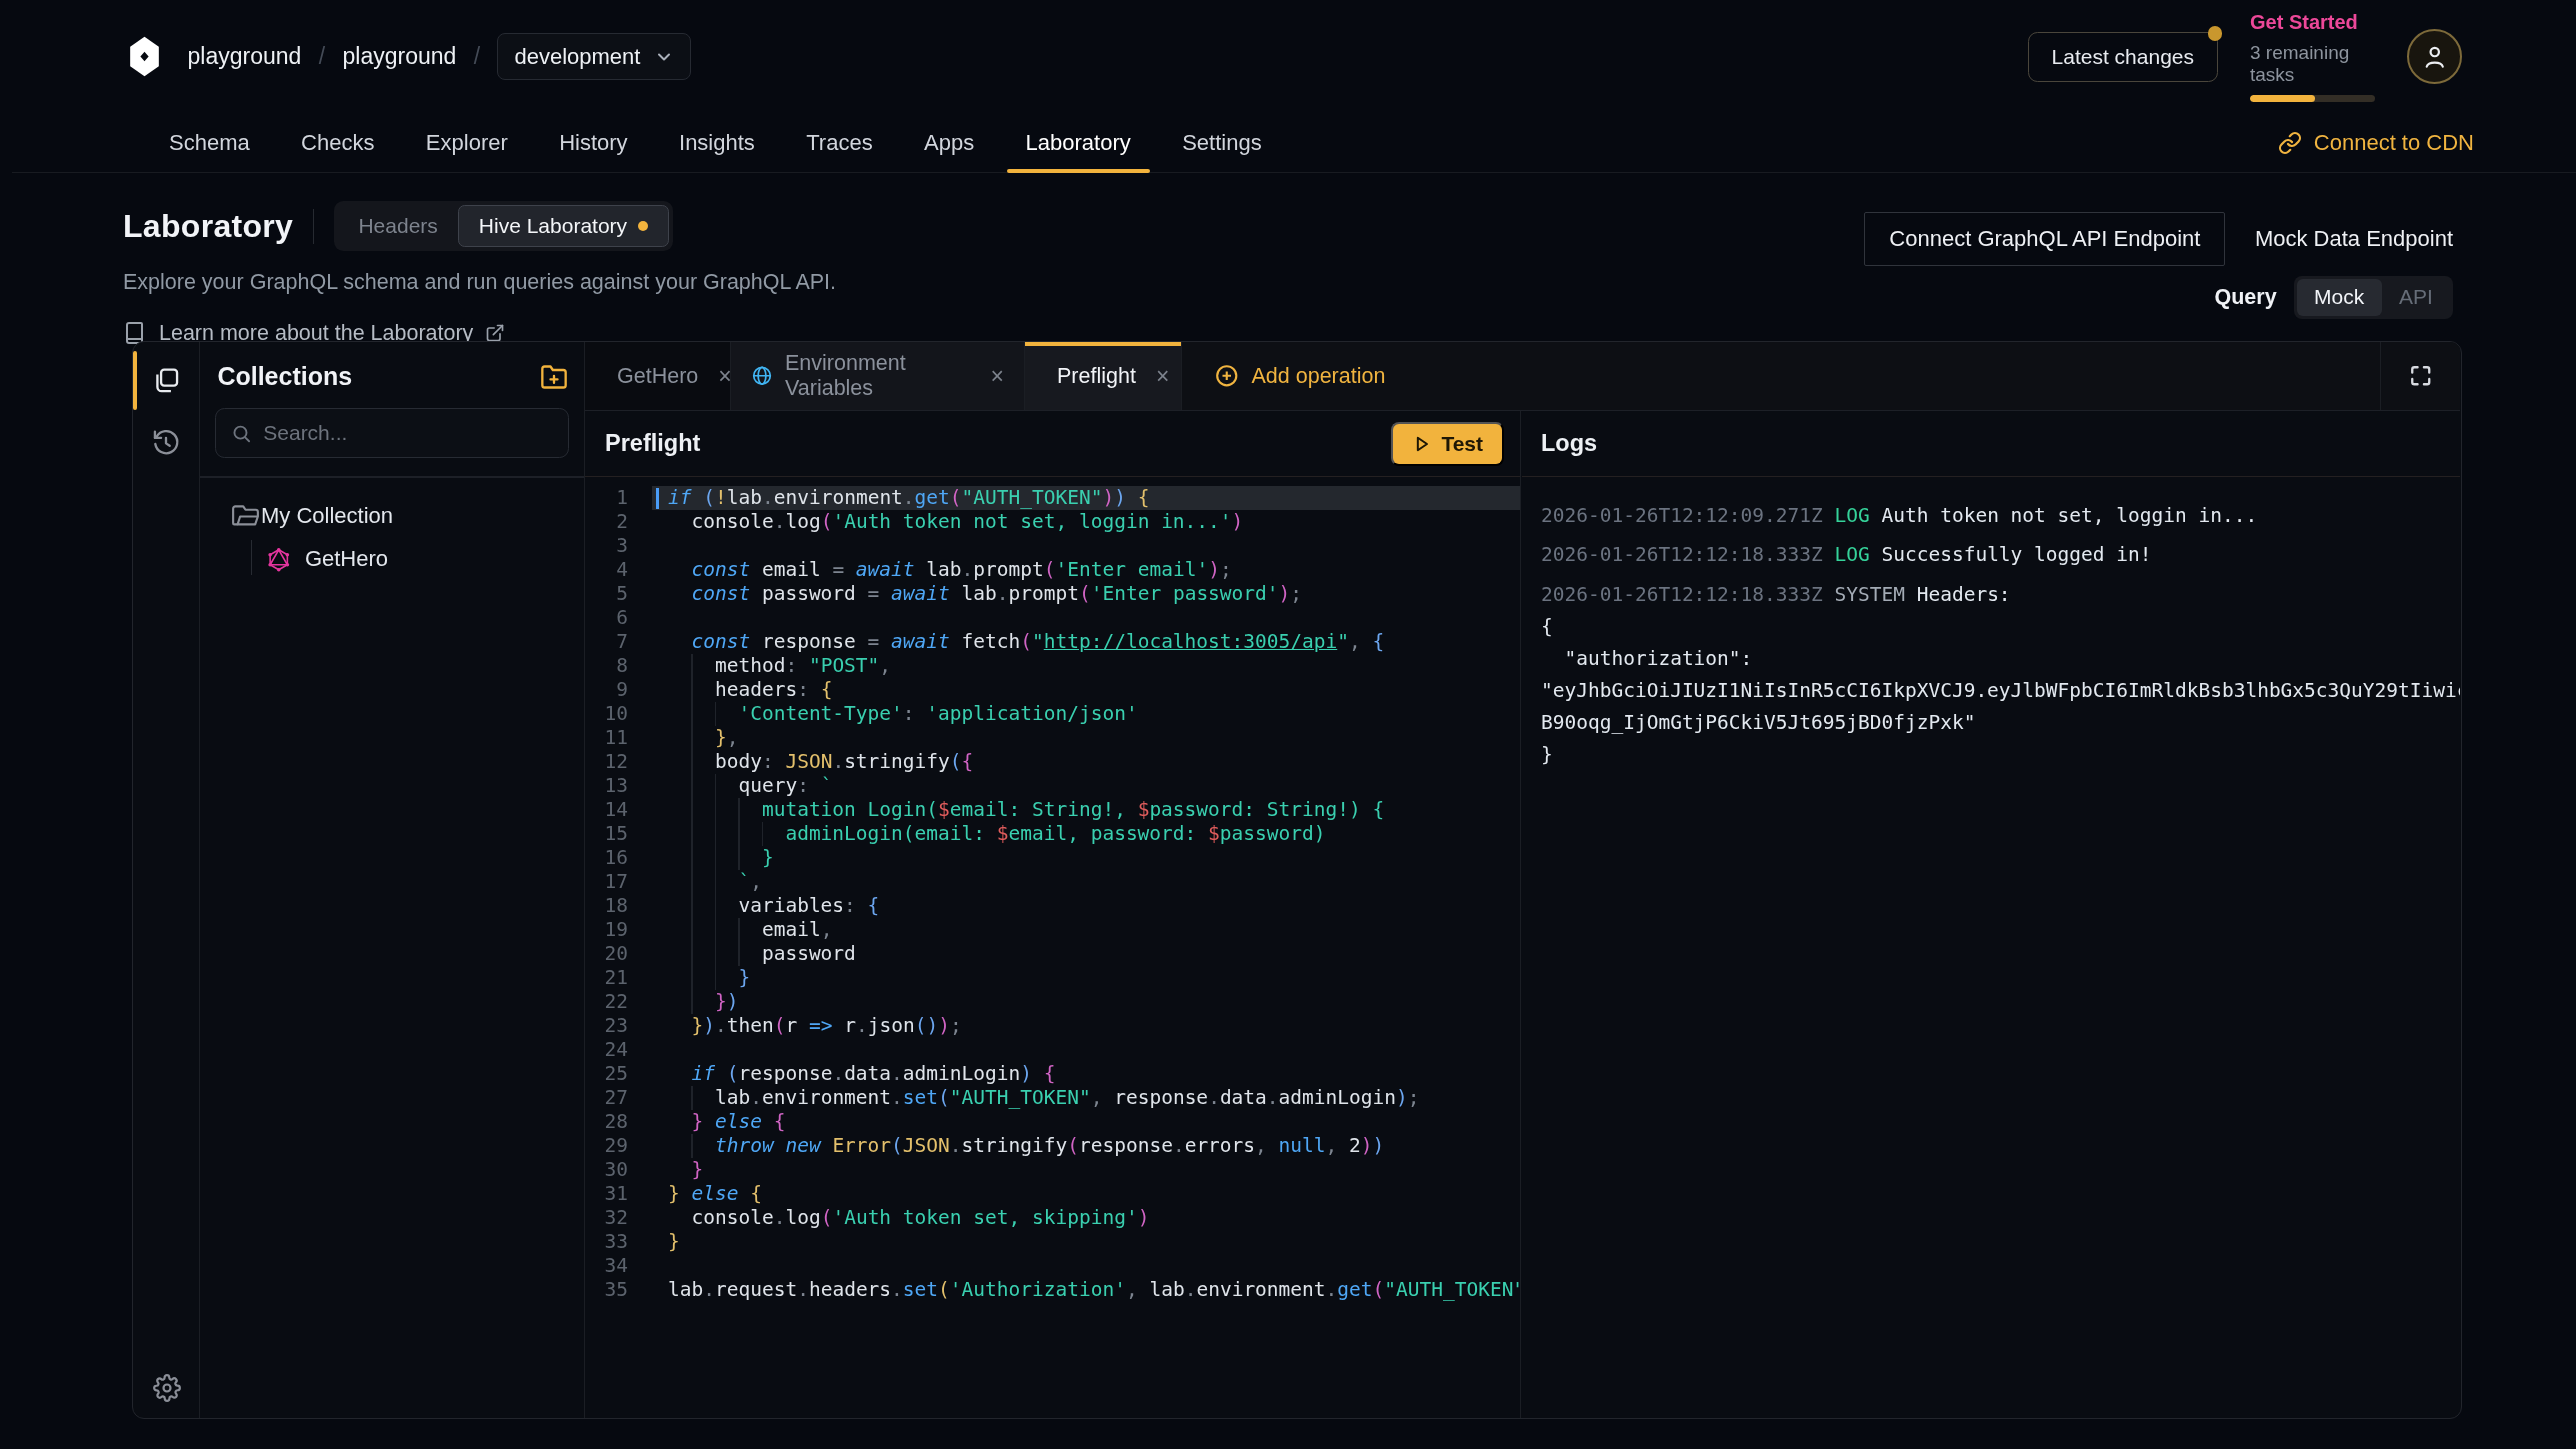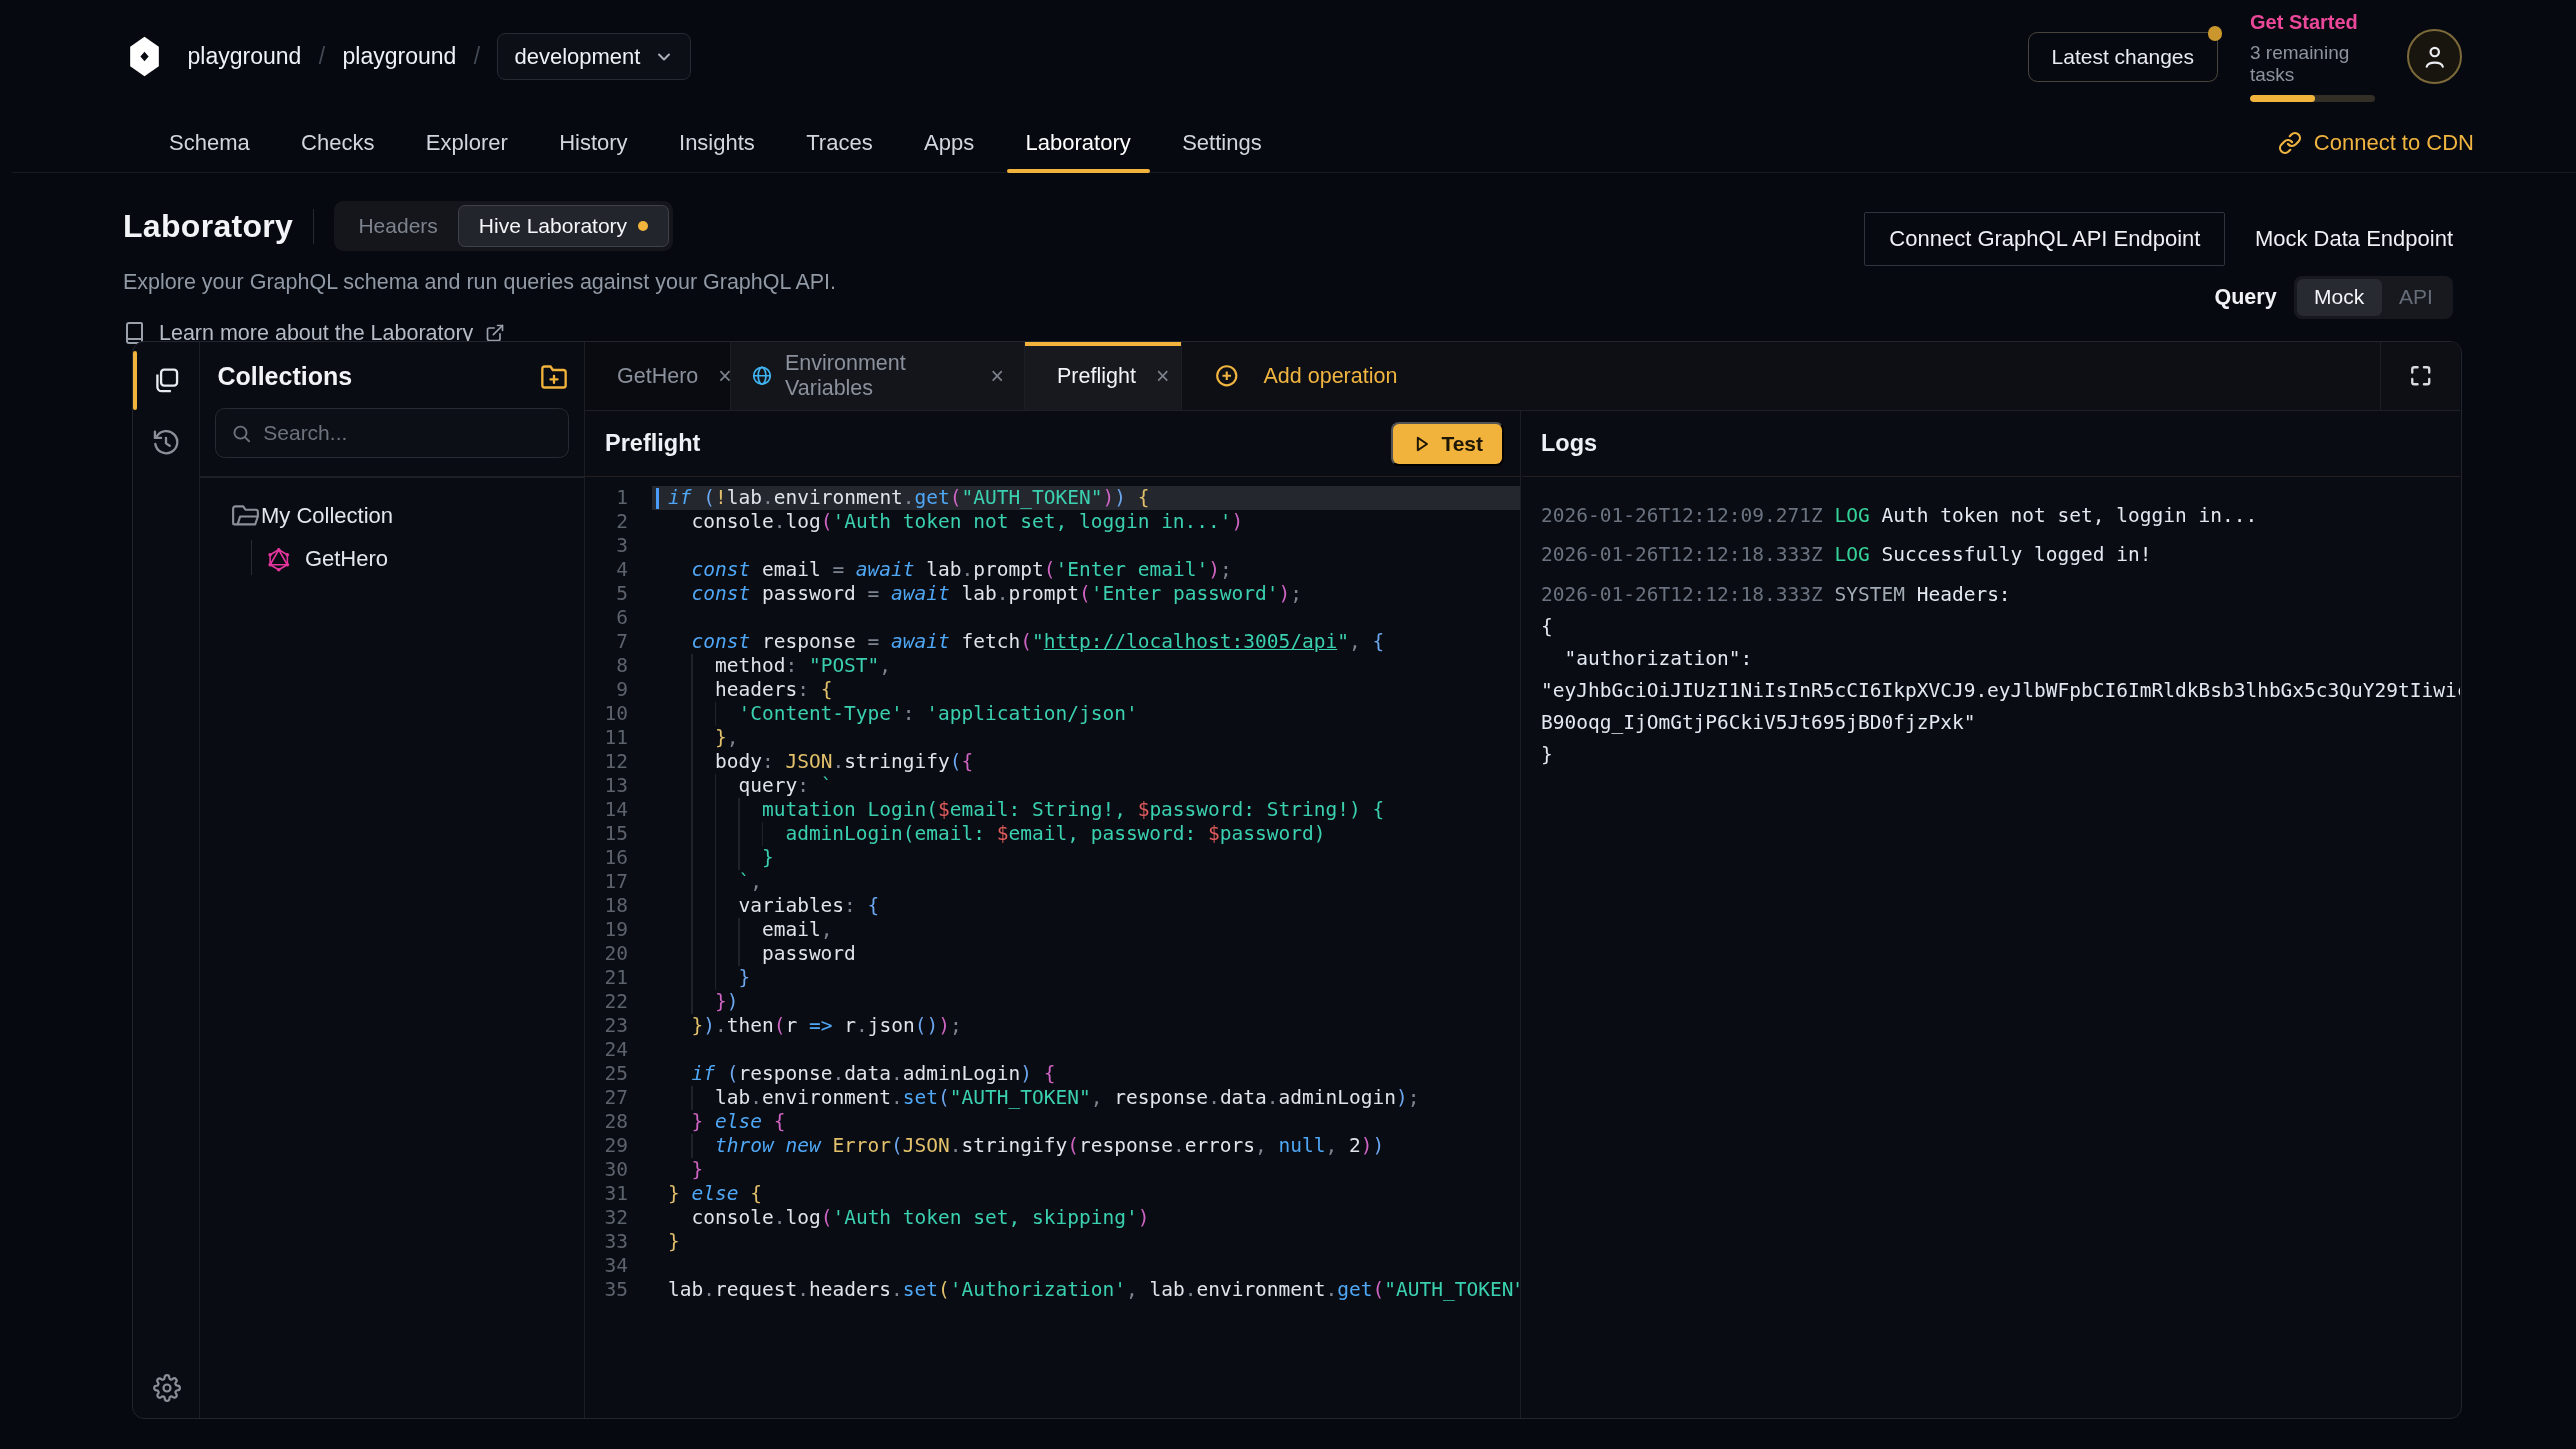--- a/index.html
+++ b/index.html
@@ -94,21 +94,21 @@
   
   .tabbar { position:absolute; left:452px; top:0; width:1875px; height:69px;
     background:#0d0f14; border-bottom:1.3px solid #1d2027; display:flex; align-items:stretch; }
   .tab { display:flex; align-items:center; gap:12px; padding:0 20px; font-size:21.5px;
     color:#8b919c; border-right:1.3px solid #1b1e24; position:relative; }
   .tab .x { color:#7c828c; font-size:23px; margin-left:8px; }
   .tab.t0 { background:#090b10; width:146px; }
   .tab.t1 { background:#13151b; width:294px; }
   .tab.active { background:#17191f; color:#f2f4f8; width:157px; }
   .tab.active::before { content:""; position:absolute; left:0; right:0; top:0; height:4px; background:#f2b33d; }
-  .addop { display:flex; align-items:center; gap:24px; padding:0 24px; margin-left:8px;
+  .addop { display:flex; align-items:center; gap:12px; padding:0 24px; margin-left:8px;
     color:#f0b440; font-size:21.5px; }
   .fsbtn { margin-left:auto; display:flex; align-items:center; padding:0 27px; border-left:1.3px solid #1b1e24; }
 
   
   .editor { position:absolute; left:452px; top:69px; width:936px; height:1008px; border-right:1.3px solid #1b1e24; }
   .ed-head { height:66px; border-bottom:1.3px solid #242021; display:flex; align-items:center;
     justify-content:space-between; padding:0 16px 0 20px; }
   .ed-title { font-size:23.5px; font-weight:600; color:#eef1f5; }
   .test-btn { display:flex; align-items:center; gap:9.4px; background:#f2b33d; border-radius:8px;
     padding:8px 19px; font-size:21px; font-weight:bold; color:#1f1705; }

